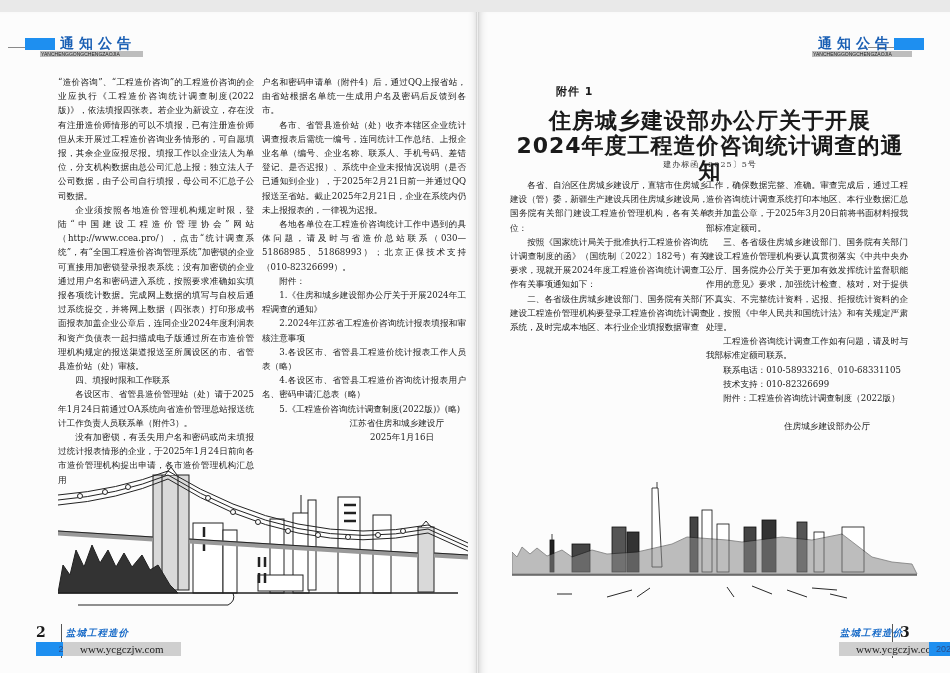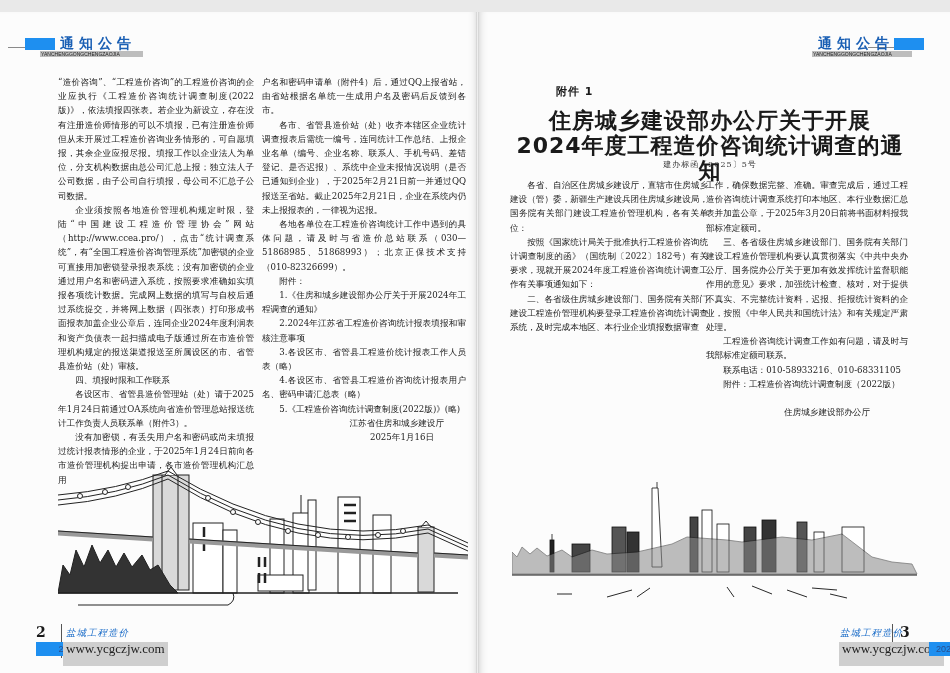--- a/index.html
+++ b/index.html
@@ -43,24 +43,24 @@
   .doc-no{position:absolute;left:510px;top:147px;width:400px;text-align:center;font-size:8px;letter-spacing:1px;color:#333;}
 
   
   .illus{position:absolute;}
   .illus.bridge{left:58px;top:443px;width:410px;height:160px;}
   .illus.skyline{left:512px;top:470px;width:408px;height:130px;}
 
   
   .foot{position:absolute;top:612px;height:40px;}
   .foot .pno{position:absolute;top:0;font-family:"DejaVu Serif",serif;font-weight:bold;font-size:14px;}
-  .foot .brand{position:absolute;top:3px;font-family:"DejaVu Serif",serif;font-style:italic;font-weight:normal;font-size:9.5px;color:#1a6cc8;letter-spacing:1px;}
+  .foot .brand{position:absolute;top:3px;font-family:"DejaVu Serif",serif;font-style:italic;font-weight:bold;font-size:9.5px;color:#1a6cc8;letter-spacing:1px;}
   .foot .vline{position:absolute;top:0;width:1px;height:34px;background:#555;}
   .foot .issue{position:absolute;top:18px;height:14px;background:#1e8ff0;color:#2a4f8c;font-family:"Liberation Sans",sans-serif;font-size:9px;line-height:14px;margin-left:36px;}
-  .foot .url{position:absolute;top:18px;height:24px;background:#cfcfcf;font-family:"Liberation Serif",serif;font-size:13px;line-height:14px;padding:0 3px;color:#222;}
+  .foot .url{position:absolute;top:18px;height:14px;background:#cfcfcf;font-family:"Liberation Serif",serif;font-size:11px;line-height:14px;padding:0 17px;color:#222;}
   .foot.l{left:0;width:250px;}
   .foot.l .pno{left:36px;}
   .foot.l .vline{left:61px;}
   .foot.l .brand{left:66px;}
   .foot.l .issue{left:0;width:60px;text-align:right;padding-right:2px;box-sizing:border-box;}
   .foot.l .url{left:63px;}
   .foot.r{left:730px;width:220px;}
   .foot.r .pno{left:170px;}
   .foot.r .vline{left:162px;}
   .foot.r .brand{left:110px;}
@@ -119,20 +119,21 @@
   <div class="col rc1">
     <p>各省、自治区住房城乡建设厅，直辖市住房城乡建设（管）委，新疆生产建设兵团住房城乡建设局，国务院有关部门建设工程造价管理机构，各有关单位：</p>
     <p>按照《国家统计局关于批准执行工程造价咨询统计调查制度的函》（国统制〔2022〕182号）有关要求，现就开展2024年度工程造价咨询统计调查工作有关事项通知如下：</p>
     <p>二、各省级住房城乡建设部门、国务院有关部门建设工程造价管理机构要登录工程造价咨询统计调查系统，及时完成本地区、本行业企业填报数据审查</p>
   </div>
   <div class="col rc2">
     <p class="noind">工作，确保数据完整、准确。审查完成后，通过工程造价咨询统计调查系统打印本地区、本行业数据汇总表并加盖公章，于2025年3月20日前将书面材料报我部标准定额司。</p>
     <p>三、各省级住房城乡建设部门、国务院有关部门建设工程造价管理机构要认真贯彻落实《中共中央办公厅、国务院办公厅关于更加有效发挥统计监督职能作用的意见》要求，加强统计检查、核对，对于提供不真实、不完整统计资料，迟报、拒报统计资料的企业，按照《中华人民共和国统计法》和有关规定严肃处理。</p>
     <p>工程造价咨询统计调查工作如有问题，请及时与我部标准定额司联系。</p>
     <p>联系电话：010-58933216、010-68331105</p>
+    <p>技术支持：010-82326699</p>
     <p>附件：工程造价咨询统计调查制度（2022版）</p>
     <p style="height:14px;"></p>
     <p class="sig">住房城乡建设部办公厅</p>
   </div>
 
   <svg class="illus bridge" viewBox="0 0 410 160" fill="none" stroke="#222" stroke-width="1">
 
     <rect x="95" y="20" width="36" height="115" fill="#d9d9d9"></rect>
     <line x1="104" y1="20" x2="104" y2="135"></line>
       <line x1="120" y1="20" x2="120" y2="135"></line>

